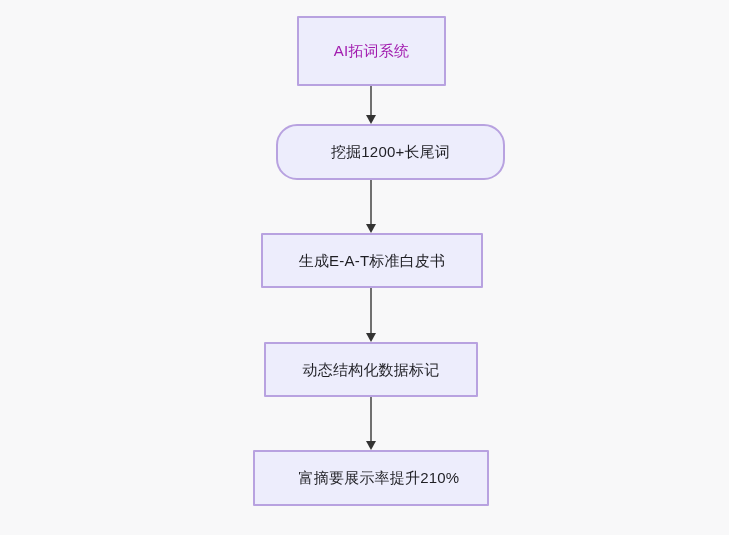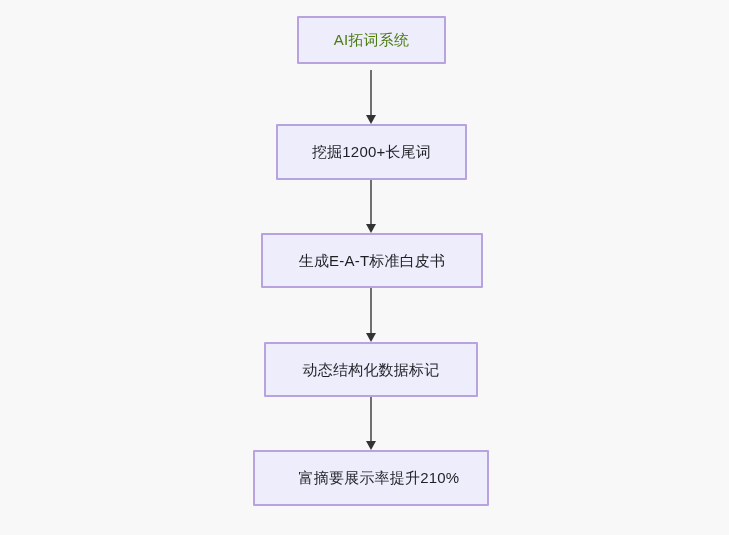--- a/index.html
+++ b/index.html
@@ -64,24 +64,24 @@
         <line x1="10" y1="0" x2="10" y2="45" stroke="#707070" stroke-width="2"></line>
         <polygon points="5,45 15,45 10,54" fill="#333333"></polygon>
       </svg>
     </div>
     <div class="connector" style="top: 397px; height: 53px;">
       <svg width="20" height="53">
         <line x1="10" y1="0" x2="10" y2="44" stroke="#707070" stroke-width="2"></line>
         <polygon points="5,44 15,44 10,53" fill="#333333"></polygon>
       </svg>
     </div>
-    <div class="node" style="left: 297px; top: 16px; width: 149px; height: 48px; background: rgb(237, 237, 252); border-color: rgb(184, 162, 224); color: #4d7c0f;">
+    <div class="node" style="left: 297px; top: 16px; width: 149px; height: 70px; background: rgb(237, 237, 252); border-color: rgb(184, 162, 224); color: #a21caf;">
       <span>AI拓词系统</span>
     </div>
-    <div class="node" style="left: 276px; top: 124px; width: 191px; height: 56px; background: rgb(237, 237, 252); border-color: rgb(184, 162, 224); color: rgb(31, 31, 36);">
+    <div class="node" style="left: 276px; top: 124px; width: 229px; height: 56px; background: rgb(237, 237, 252); border-color: rgb(184, 162, 224); color: rgb(31, 31, 36); border-radius: 21px;">
       <span>挖掘1200+长尾词</span>
     </div>
     <div class="node" style="left: 261px; top: 233px; width: 222px; height: 55px; background: rgb(237, 237, 252); border-color: rgb(184, 162, 224); color: rgb(31, 31, 36);">
       <span>生成E-A-T标准白皮书</span>
     </div>
     <div class="node" style="left: 264px; top: 342px; width: 214px; height: 55px; background: rgb(237, 237, 252); border-color: rgb(184, 162, 224); color: rgb(31, 31, 36);">
       <span>动态结构化数据标记</span>
     </div>
     <div class="node" style="left: 253px; top: 450px; width: 236px; height: 56px; background: rgb(237, 237, 252); border-color: rgb(184, 162, 224); color: rgb(31, 31, 36); padding-left: 16px;">
       <span>富摘要展示率提升210%</span>

